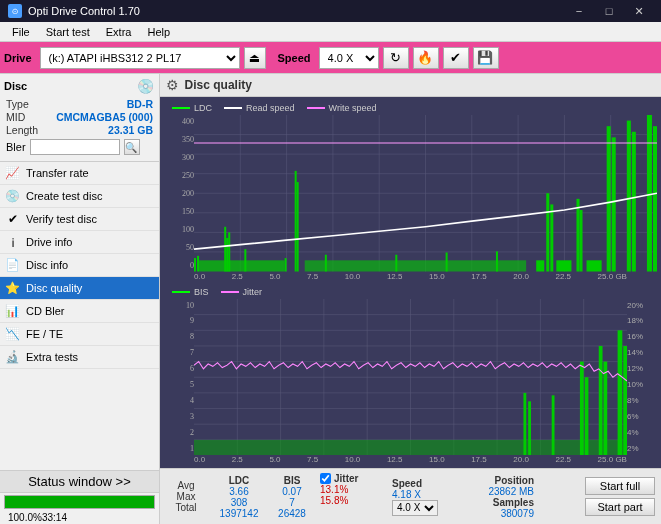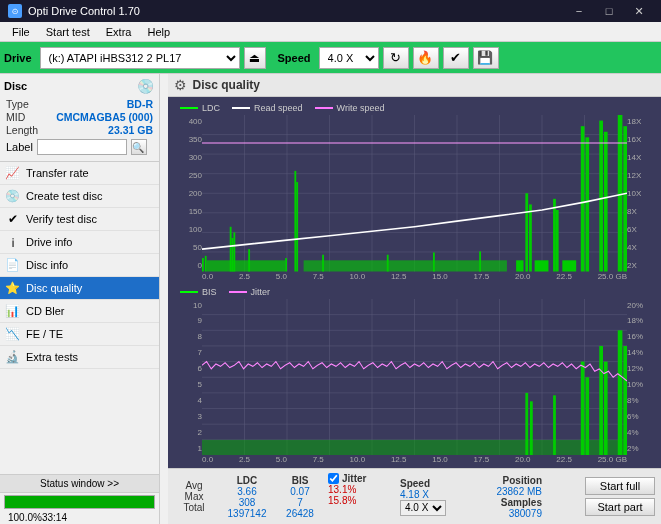--- a/index.html
+++ b/index.html
@@ -10,30 +10,30 @@
     .titlebar-left { display: flex; align-items: center; gap: 6px; }
     .titlebar-icon { width: 14px; height: 14px; background: #4a9eff; border-radius: 2px; display: flex; align-items: center; justify-content: center; font-size: 8px; color: white; }
     .titlebar-controls { display: flex; gap: 2px; }
     .titlebar-btn { width: 28px; height: 22px; display: flex; align-items: center; justify-content: center; cursor: pointer; font-size: 11px; color: #ccc; }
 
     
     .menubar { background: #f0f0f0; height: 20px; display: flex; align-items: center; padding: 0 4px; border-bottom: 1px solid #ccc; }
     .menu-item { padding: 2px 8px; cursor: pointer; font-size: 11px; }
 
     
-    .toolbar { background: #22c55e; height: 32px; display: flex; align-items: center; padding: 2px 4px; border-bottom: 1px solid #ccc; gap: 4px; }
+    .toolbar { background: #ec4899; height: 32px; display: flex; align-items: center; padding: 2px 4px; border-bottom: 1px solid #ccc; gap: 4px; }
     .toolbar-label { font-size: 11px; font-weight: bold; margin-right: 4px; }
     .drive-select { height: 22px; font-size: 11px; border: 1px solid #aaa; background: white; padding: 0 4px; min-width: 200px; }
     .toolbar-btn { height: 22px; width: 22px; border: 1px solid #aaa; background: linear-gradient(#fff, #e0e0e0); cursor: pointer; display: flex; align-items: center; justify-content: center; font-size: 12px; }
     .speed-label { font-size: 11px; font-weight: bold; margin-left: 8px; margin-right: 4px; }
     .speed-select { height: 22px; font-size: 11px; border: 1px solid #aaa; background: white; padding: 0 4px; width: 60px; }
     .toolbar-icon-btn { height: 22px; width: 26px; border: 1px solid #aaa; background: linear-gradient(#fff, #e0e0e0); cursor: pointer; display: flex; align-items: center; justify-content: center; font-size: 13px; }
 
     
-    .main { display: flex; height: calc(524px - 74px); gap: 8px; }
+    .main { display: flex; height: calc(524px - 74px); }
 
     
     .sidebar { width: 160px; background: #f0f0f0; border-right: 1px solid #ccc; display: flex; flex-direction: column; }
 
     
     .disc-panel { padding: 4px; border-bottom: 1px solid #ccc; }
     .disc-header { display: flex; align-items: center; justify-content: space-between; margin-bottom: 4px; }
     .disc-title { font-weight: bold; font-size: 11px; }
     .disc-icon { font-size: 14px; }
     .disc-row { display: flex; justify-content: space-between; font-size: 10.5px; margin-bottom: 1px; padding: 0 2px; }
@@ -45,21 +45,21 @@
     .label-btn { width: 16px; height: 16px; border: 1px solid #aaa; background: linear-gradient(#fff,#ddd); cursor: pointer; display: flex; align-items: center; justify-content: center; font-size: 10px; }
 
     
     .nav-items { display: flex; flex-direction: column; }
     .nav-item { display: flex; align-items: center; gap: 6px; padding: 4px 6px; cursor: pointer; font-size: 11px; border-bottom: 1px solid #e0e0e0; }
     .nav-item.active { background: #1e6ec8; color: white; }
     .nav-item .nav-icon { width: 14px; height: 14px; display: flex; align-items: center; justify-content: center; font-size: 12px; }
 
     
     .status-bar { margin-top: auto; border-top: 1px solid #ccc; }
-    .status-window-btn { display: flex; align-items: center; justify-content: center; padding: 3px; background: #e0e0e0; border-bottom: 1px solid #ccc; cursor: pointer; font-size: 10px; }
+    .status-window-btn { display: flex; align-items: center; justify-content: center; padding: 3px; background: #e0e0e0; border-bottom: 1px solid #ccc; cursor: pointer; font-size: 13px; }
     .status-text { font-size: 10.5px; padding: 2px 4px; color: #006600; }
     .progress-bar-container { height: 14px; margin: 2px 4px; background: #e0e0e0; border: 1px solid #aaa; }
     .progress-bar-fill { height: 100%; background: #00aa00; }
     .bottom-row { display: flex; justify-content: flex-start; padding: 1px 8px; font-size: 10px; }
 
     
     .content { flex: 1; display: flex; flex-direction: column; background: #4a4a6a; overflow: hidden; }
 
     
     .chart-header { background: #e8e8e8; padding: 3px 6px; display: flex; align-items: center; gap: 6px; border-bottom: 1px solid #ccc; }
@@ -77,21 +77,21 @@
     
     .chart-svg { width: 100%; height: 100%; }
 
     .chart-wrapper { position: relative; flex: 1; display: flex; flex-direction: column; }
     .chart-legend { display: flex; gap: 12px; padding: 2px 8px; background: #3a3a5c; }
     .legend-line { display: flex; align-items: center; gap: 4px; font-size: 9px; color: #ccc; }
     .line-sample { height: 2px; width: 18px; }
 
     
     .chart-with-axis { display: flex; flex: 1; }
-    .y-axis { width: 30px; display: flex; flex-direction: column; justify-content: space-between; padding: 2px 0; align-items: flex-end; font-size: 8px; color: #aaa; }
+    .y-axis { width: 30px; display: flex; flex-direction: column; justify-content: space-between; padding: 2px 0; align-items: flex-end; font-size: 8px; color: #aaa; font-family: Liberation Serif, serif; }
     .y-axis-right { width: 30px; display: flex; flex-direction: column; justify-content: space-between; padding: 2px 0; align-items: flex-start; font-size: 8px; color: #aaa; }
     .chart-inner { flex: 1; position: relative; }
     .x-axis { display: flex; justify-content: space-between; padding: 0 30px 0 30px; font-size: 8px; color: #aaa; }
   </style>
 </head>
 <body>
 
 <div class="titlebar">
   <div class="titlebar-left">
     <div class="titlebar-icon">⊙</div>
@@ -142,21 +142,21 @@
       </div>
       <div class="disc-row">
         <span class="label">MID</span>
         <span class="value">CMCMAGBA5 (000)</span>
       </div>
       <div class="disc-row">
         <span class="label">Length</span>
         <span class="value">23.31 GB</span>
       </div>
       <div class="label-row">
-        <span>Label</span>
+        <span>Bler</span>
         <input class="label-input" type="text" value="" style="">
         <button class="label-btn">🔍</button>
       </div>
     </div>
 
     <div class="nav-items">
       <div class="nav-item">
         <span class="nav-icon">📈</span>
         <span>Transfer rate</span>
       </div>
@@ -293,31 +293,20 @@
               <rect x="110" y="130" width="220" height="10" fill="#00cc00" opacity="0.6"></rect>
               <rect x="340" y="130" width="8" height="10" fill="#00cc00"></rect>
               <rect x="360" y="130" width="15" height="10" fill="#00cc00"></rect>
               <rect x="390" y="130" width="15" height="10" fill="#00cc00"></rect>
 
               <polyline points="0,120 46,116 92,112 138,108 184,104 230,100 276,95 322,90 368,85 414,78 460,70" stroke="white" stroke-width="1.5" fill="none"></polyline>
 
               <polyline points="0,25 460,25" stroke="#ff99ff" stroke-width="1" fill="none"></polyline>
             </svg>
           </div>
-          <div class="y-axis-right">
-            <span>18X</span>
-            <span>16X</span>
-            <span>14X</span>
-            <span>12X</span>
-            <span>10X</span>
-            <span>8X</span>
-            <span>6X</span>
-            <span>4X</span>
-            <span>2X</span>
-          </div>
         </div>
         <div class="x-axis">
           <span>0.0</span>
           <span>2.5</span>
           <span>5.0</span>
           <span>7.5</span>
           <span>10.0</span>
           <span>12.5</span>
           <span>15.0</span>
           <span>17.5</span>

